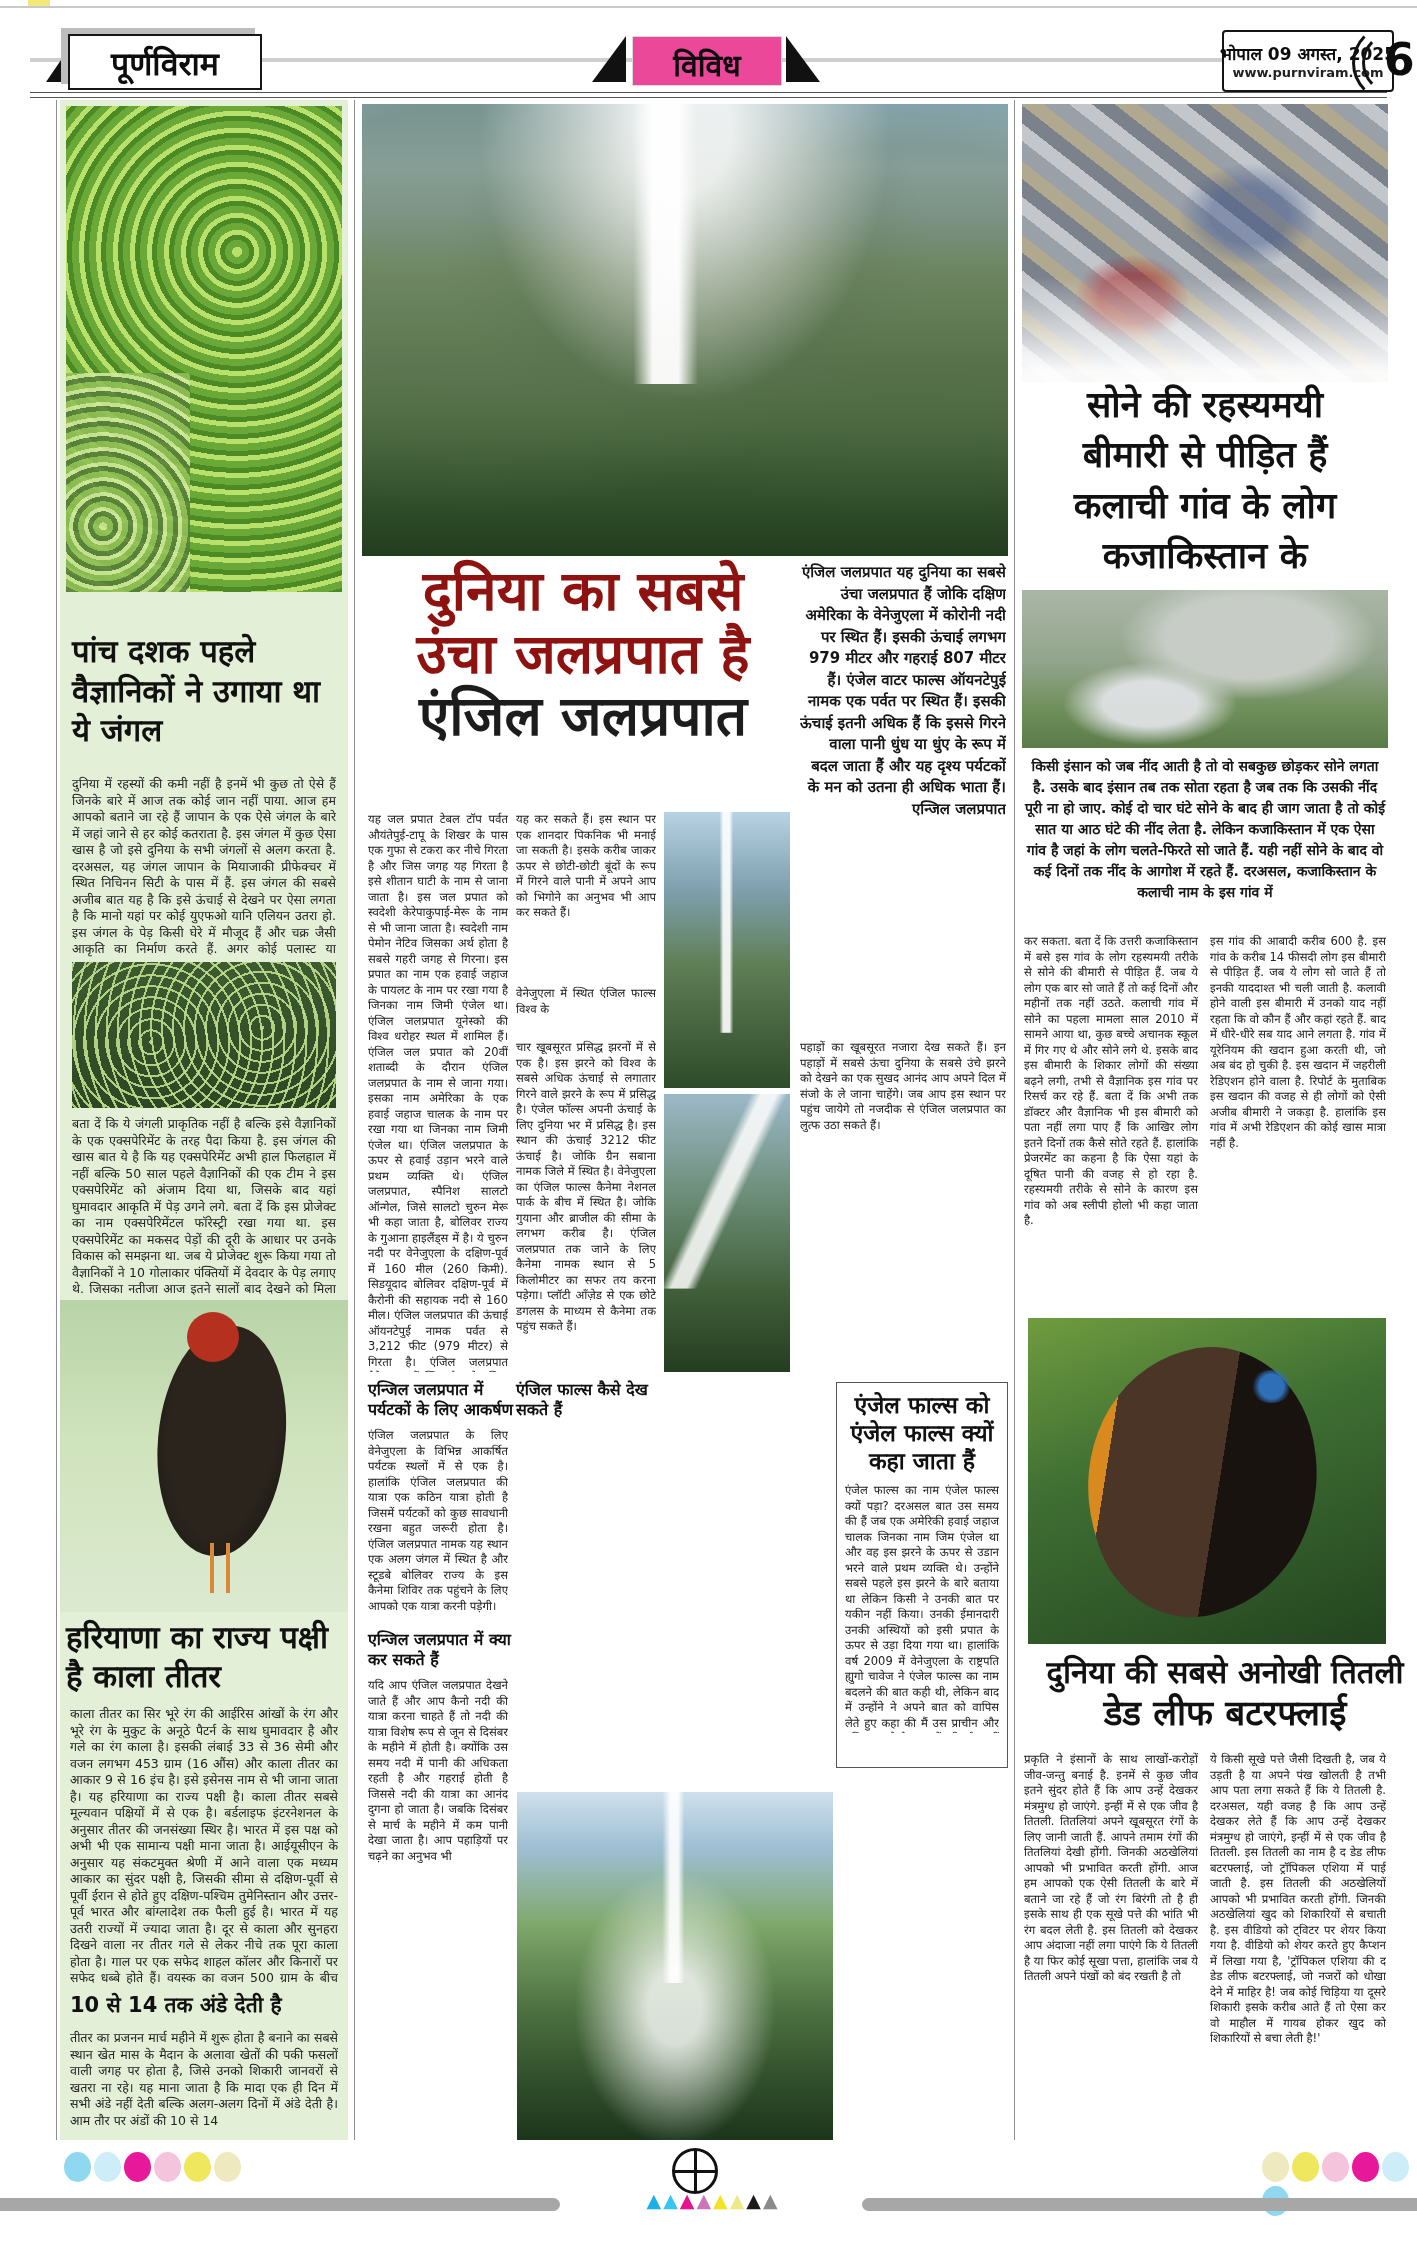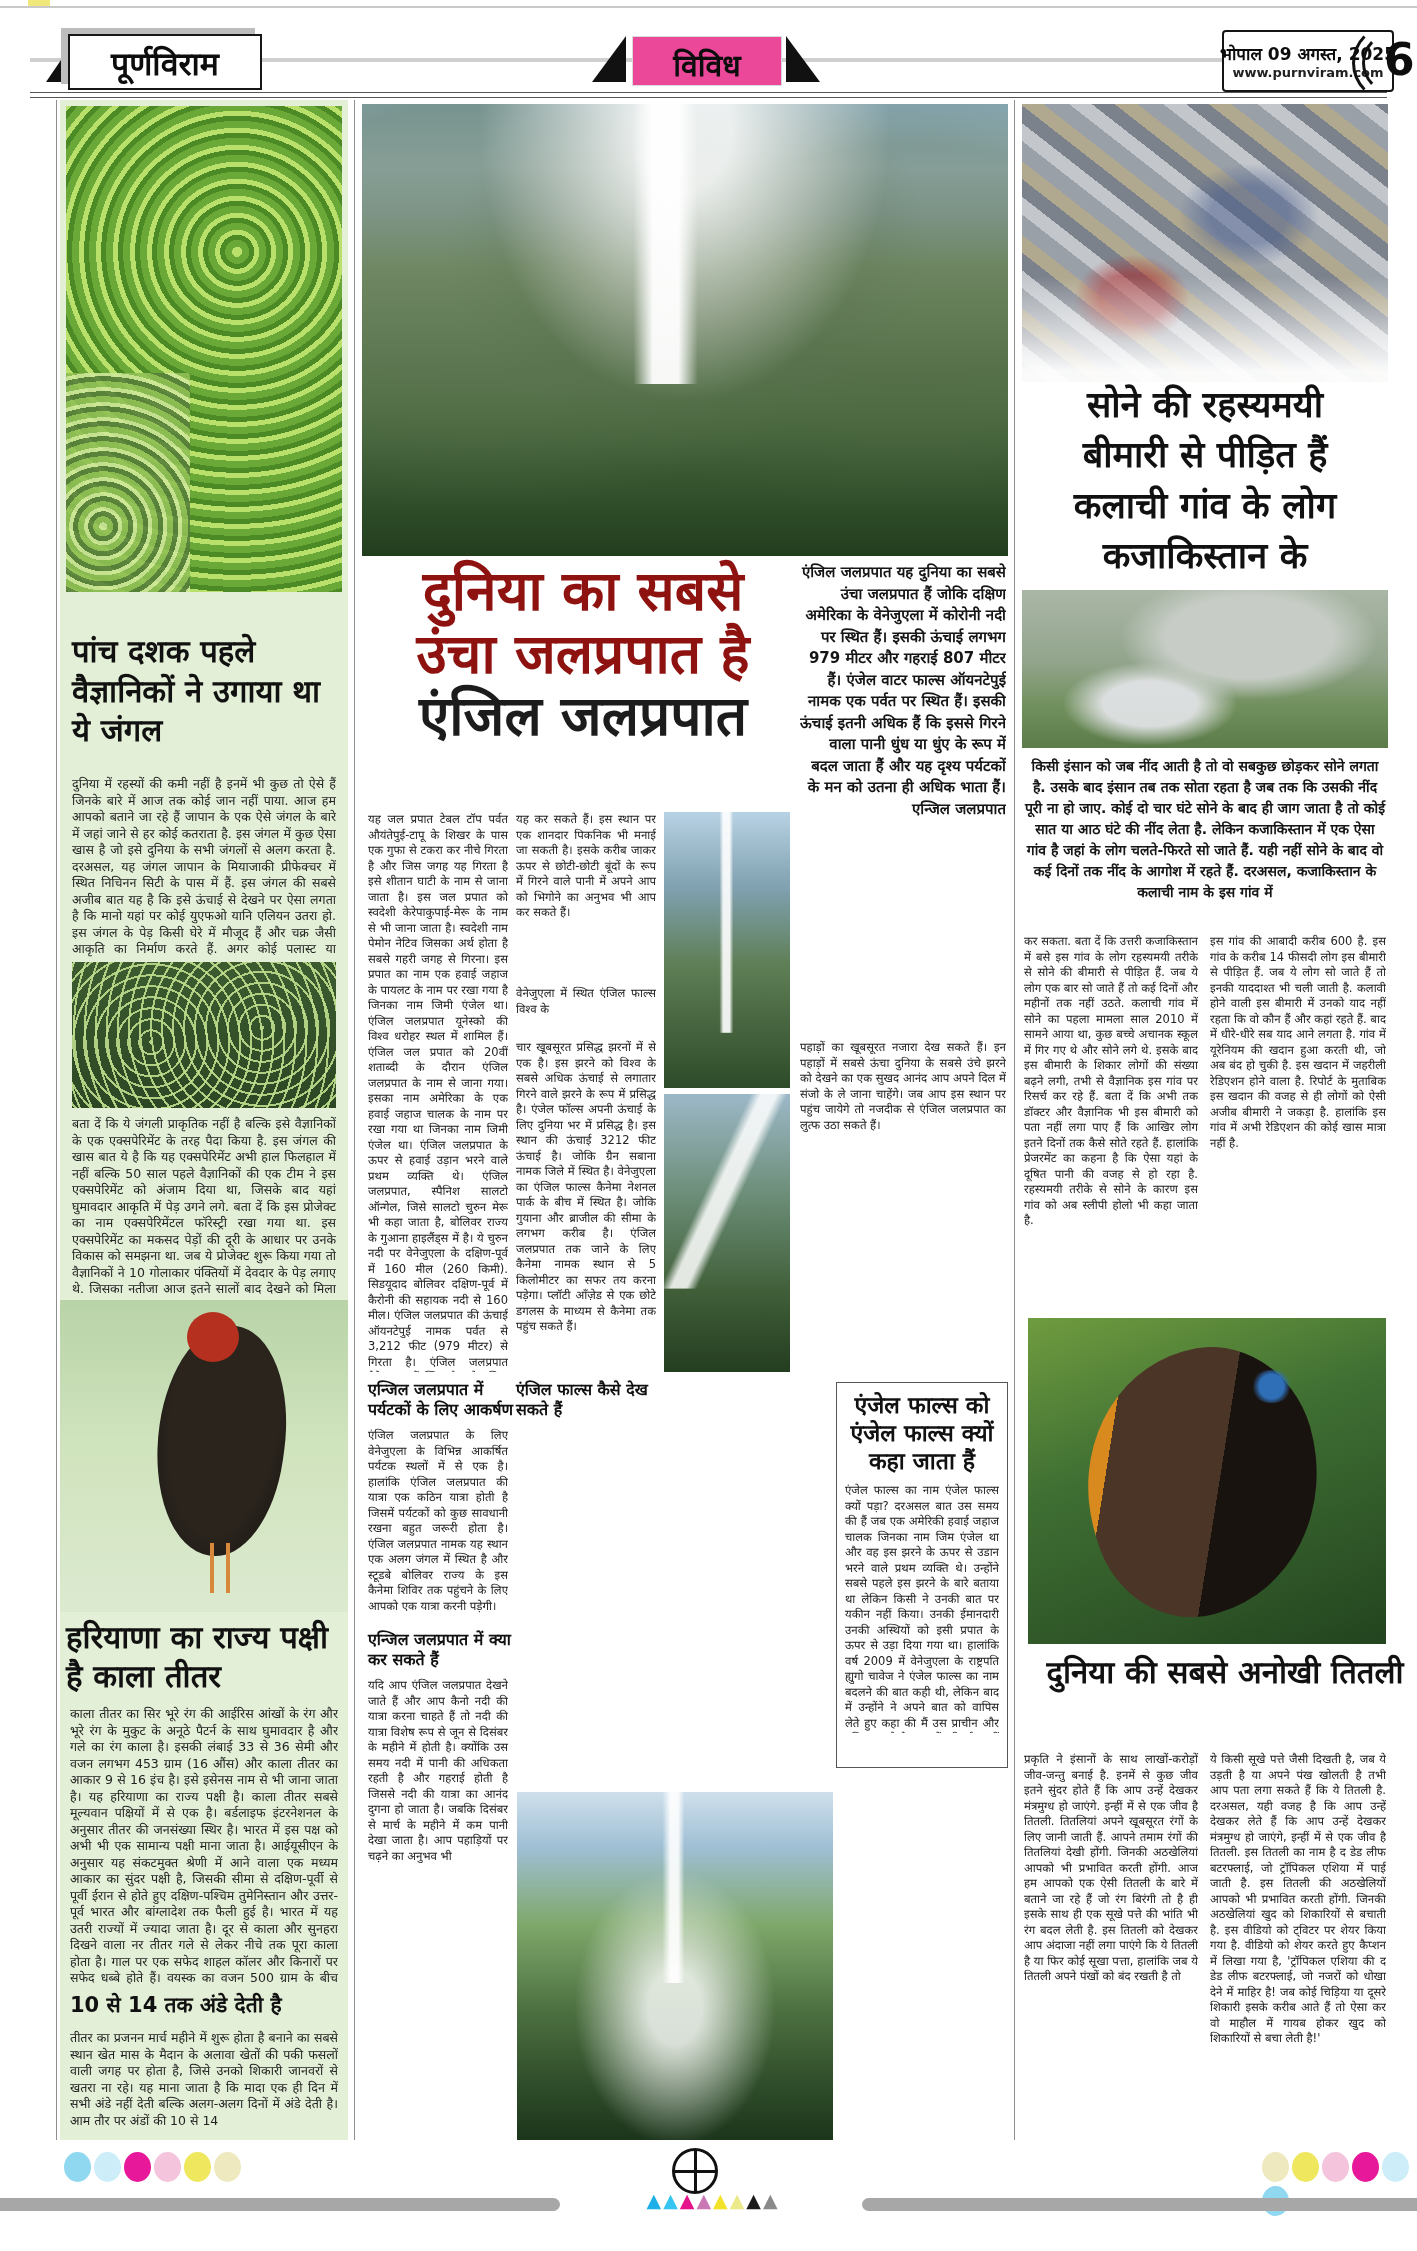--- a/index.html
+++ b/index.html
@@ -173,20 +173,21 @@
 
   <div class="photo" style="left:1028px;top:1318px;width:358px;height:326px;
               background:linear-gradient(160deg,#6f9c3f 0,#3f6f33 40%,#23441f 100%);">
     <div class="abs" style="left:16%;top:10%;width:66%;height:80%;transform:rotate(-16deg);border-radius:58% 42% 60% 40%;
                 background:linear-gradient(115deg,#d98a1f 0 20%,#4a3526 20% 55%,#191310 55%);"></div>
     <div class="abs" style="left:62%;top:16%;width:12%;height:10%;background:radial-gradient(circle,#2e6fb8 0 45%,transparent 70%);border-radius:50%;"></div>
   </div>
 
   <div class="abs" style="left:1044px;top:1652px;width:362px;text-align:center;">
     <h2 style="font-size:31px;line-height:1.3;color:#111;">दुनिया की सबसे अनोखी तितली</h2>
+    <h2 style="font-size:35px;line-height:1.25;color:#111;">डेड लीफ बटरफ्लाई</h2>
   </div>
 
   <div class="abs small-txt" style="left:1024px;top:1752px;width:174px;height:388px;">प्रकृति ने इंसानों के साथ लाखों-करोड़ों जीव-जन्तु बनाई है. इनमें से कुछ जीव इतने सुंदर होते हैं कि आप उन्हें देखकर मंत्रमुग्ध हो जाएंगे. इन्हीं में से एक जीव है तितली. तितलियां अपने खूबसूरत रंगों के लिए जानी जाती हैं. आपने तमाम रंगों की तितलियां देखी होंगी. जिनकी अठखेलियां आपको भी प्रभावित करती होंगी. आज हम आपको एक ऐसी तितली के बारे में बताने जा रहे हैं जो रंग बिरंगी तो है ही इसके साथ ही एक सूखे पत्ते की भांति भी रंग बदल लेती है. इस तितली को देखकर आप अंदाजा नहीं लगा पाएंगे कि ये तितली है या फिर कोई सूखा पत्ता, हालांकि जब ये तितली अपने पंखों को बंद रखती है तो</div>
   <div class="abs small-txt" style="left:1210px;top:1752px;width:176px;height:388px;">ये किसी सूखे पत्ते जैसी दिखती है, जब ये उड़ती है या अपने पंख खोलती है तभी आप पता लगा सकते हैं कि ये तितली है. दरअसल, यही वजह है कि आप उन्हें देखकर लेते हैं कि आप उन्हें देखकर मंत्रमुग्ध हो जाएंगे, इन्हीं में से एक जीव है तितली. इस तितली का नाम है द डेड लीफ बटरफ्लाई, जो ट्रॉपिकल एशिया में पाई जाती है. इस तितली की अठखेलियों आपको भी प्रभावित करती होंगी. जिनकी अठखेलियां खुद को शिकारियों से बचाती है. इस वीडियो को ट्विटर पर शेयर किया गया है. वीडियो को शेयर करते हुए कैप्शन में लिखा गया है, 'ट्रॉपिकल एशिया की द डेड लीफ बटरफ्लाई, जो नजरों को धोखा देने में माहिर है! जब कोई चिड़िया या दूसरे शिकारी इसके करीब आते हैं तो ऐसा कर वो माहौल में गायब होकर खुद को शिकारियों से बचा लेती है!'</div>
 
   <div class="abs" style="left:64px;top:2152px;">
     <span class="dot" style="background:#8fd8f0;"></span><span class="dot" style="background:#cdeef9;"></span><span class="dot" style="background:#e8189b;"></span><span class="dot" style="background:#f4c3dc;"></span><span class="dot" style="background:#efe75e;"></span><span class="dot" style="background:#efe9bf;"></span>
   </div>
 
   <div class="abs" style="left:672px;top:2148px;width:40px;height:40px;border:3px solid #111;border-radius:50%;

